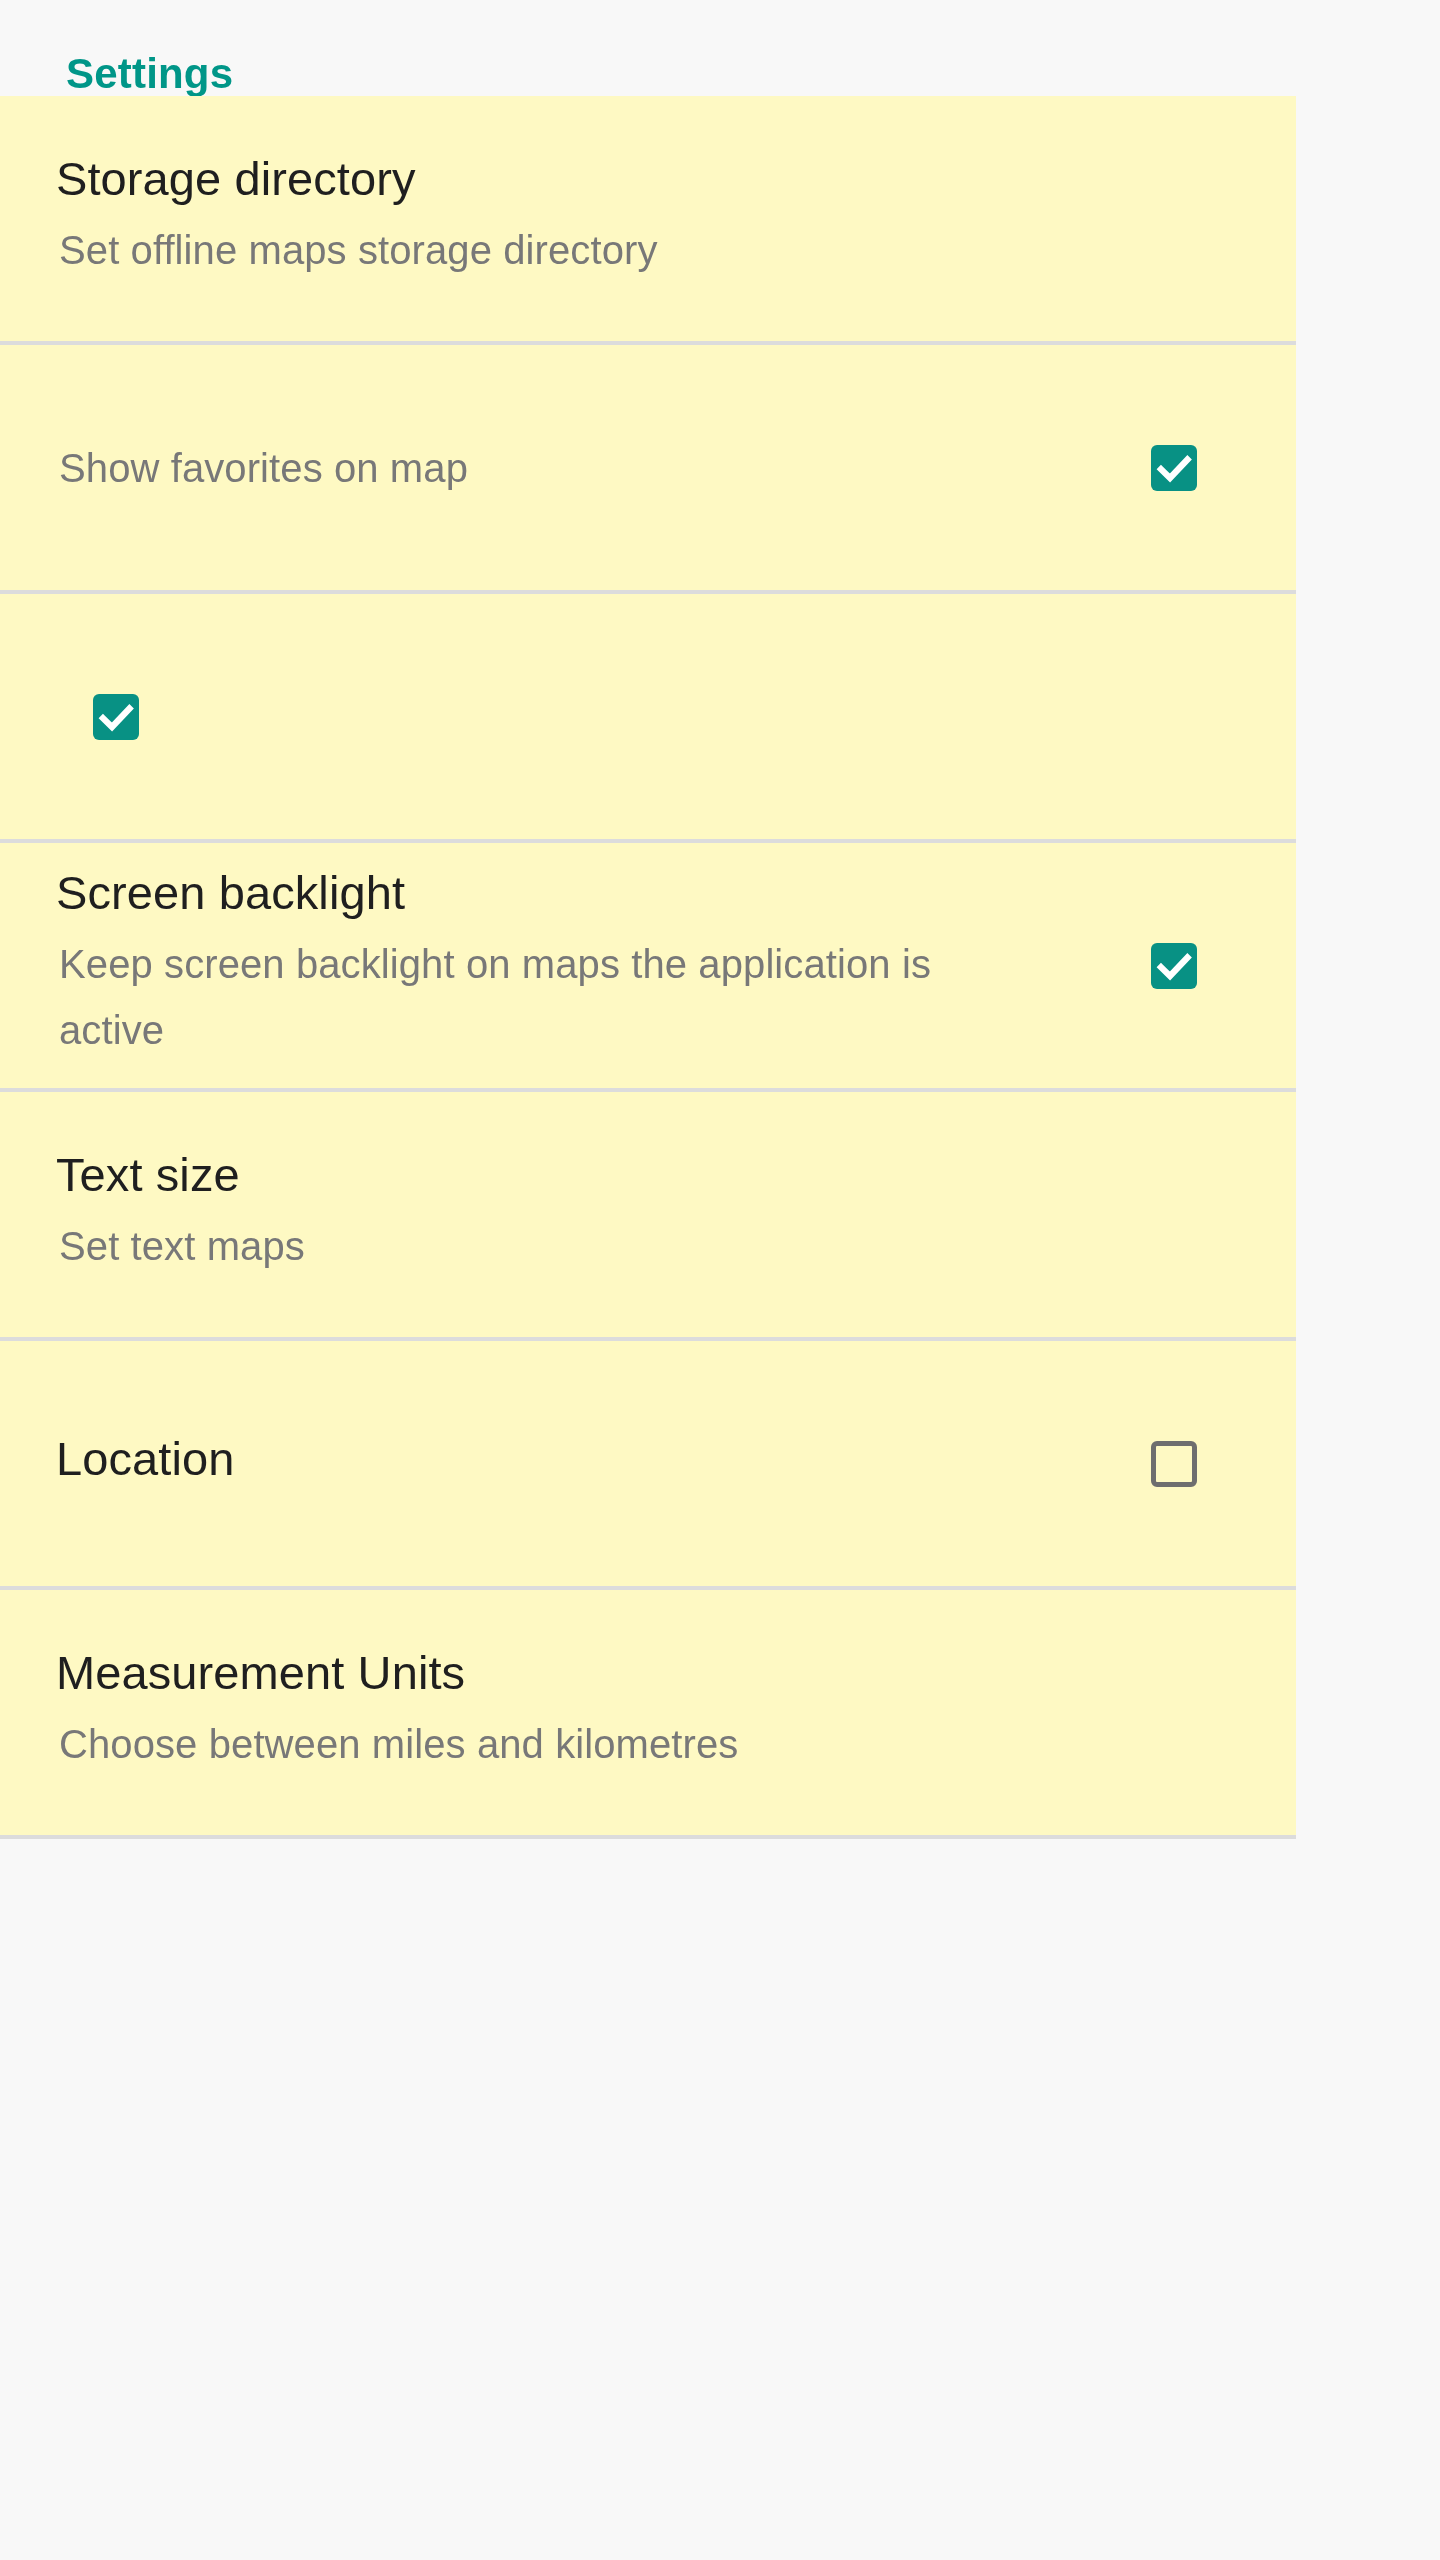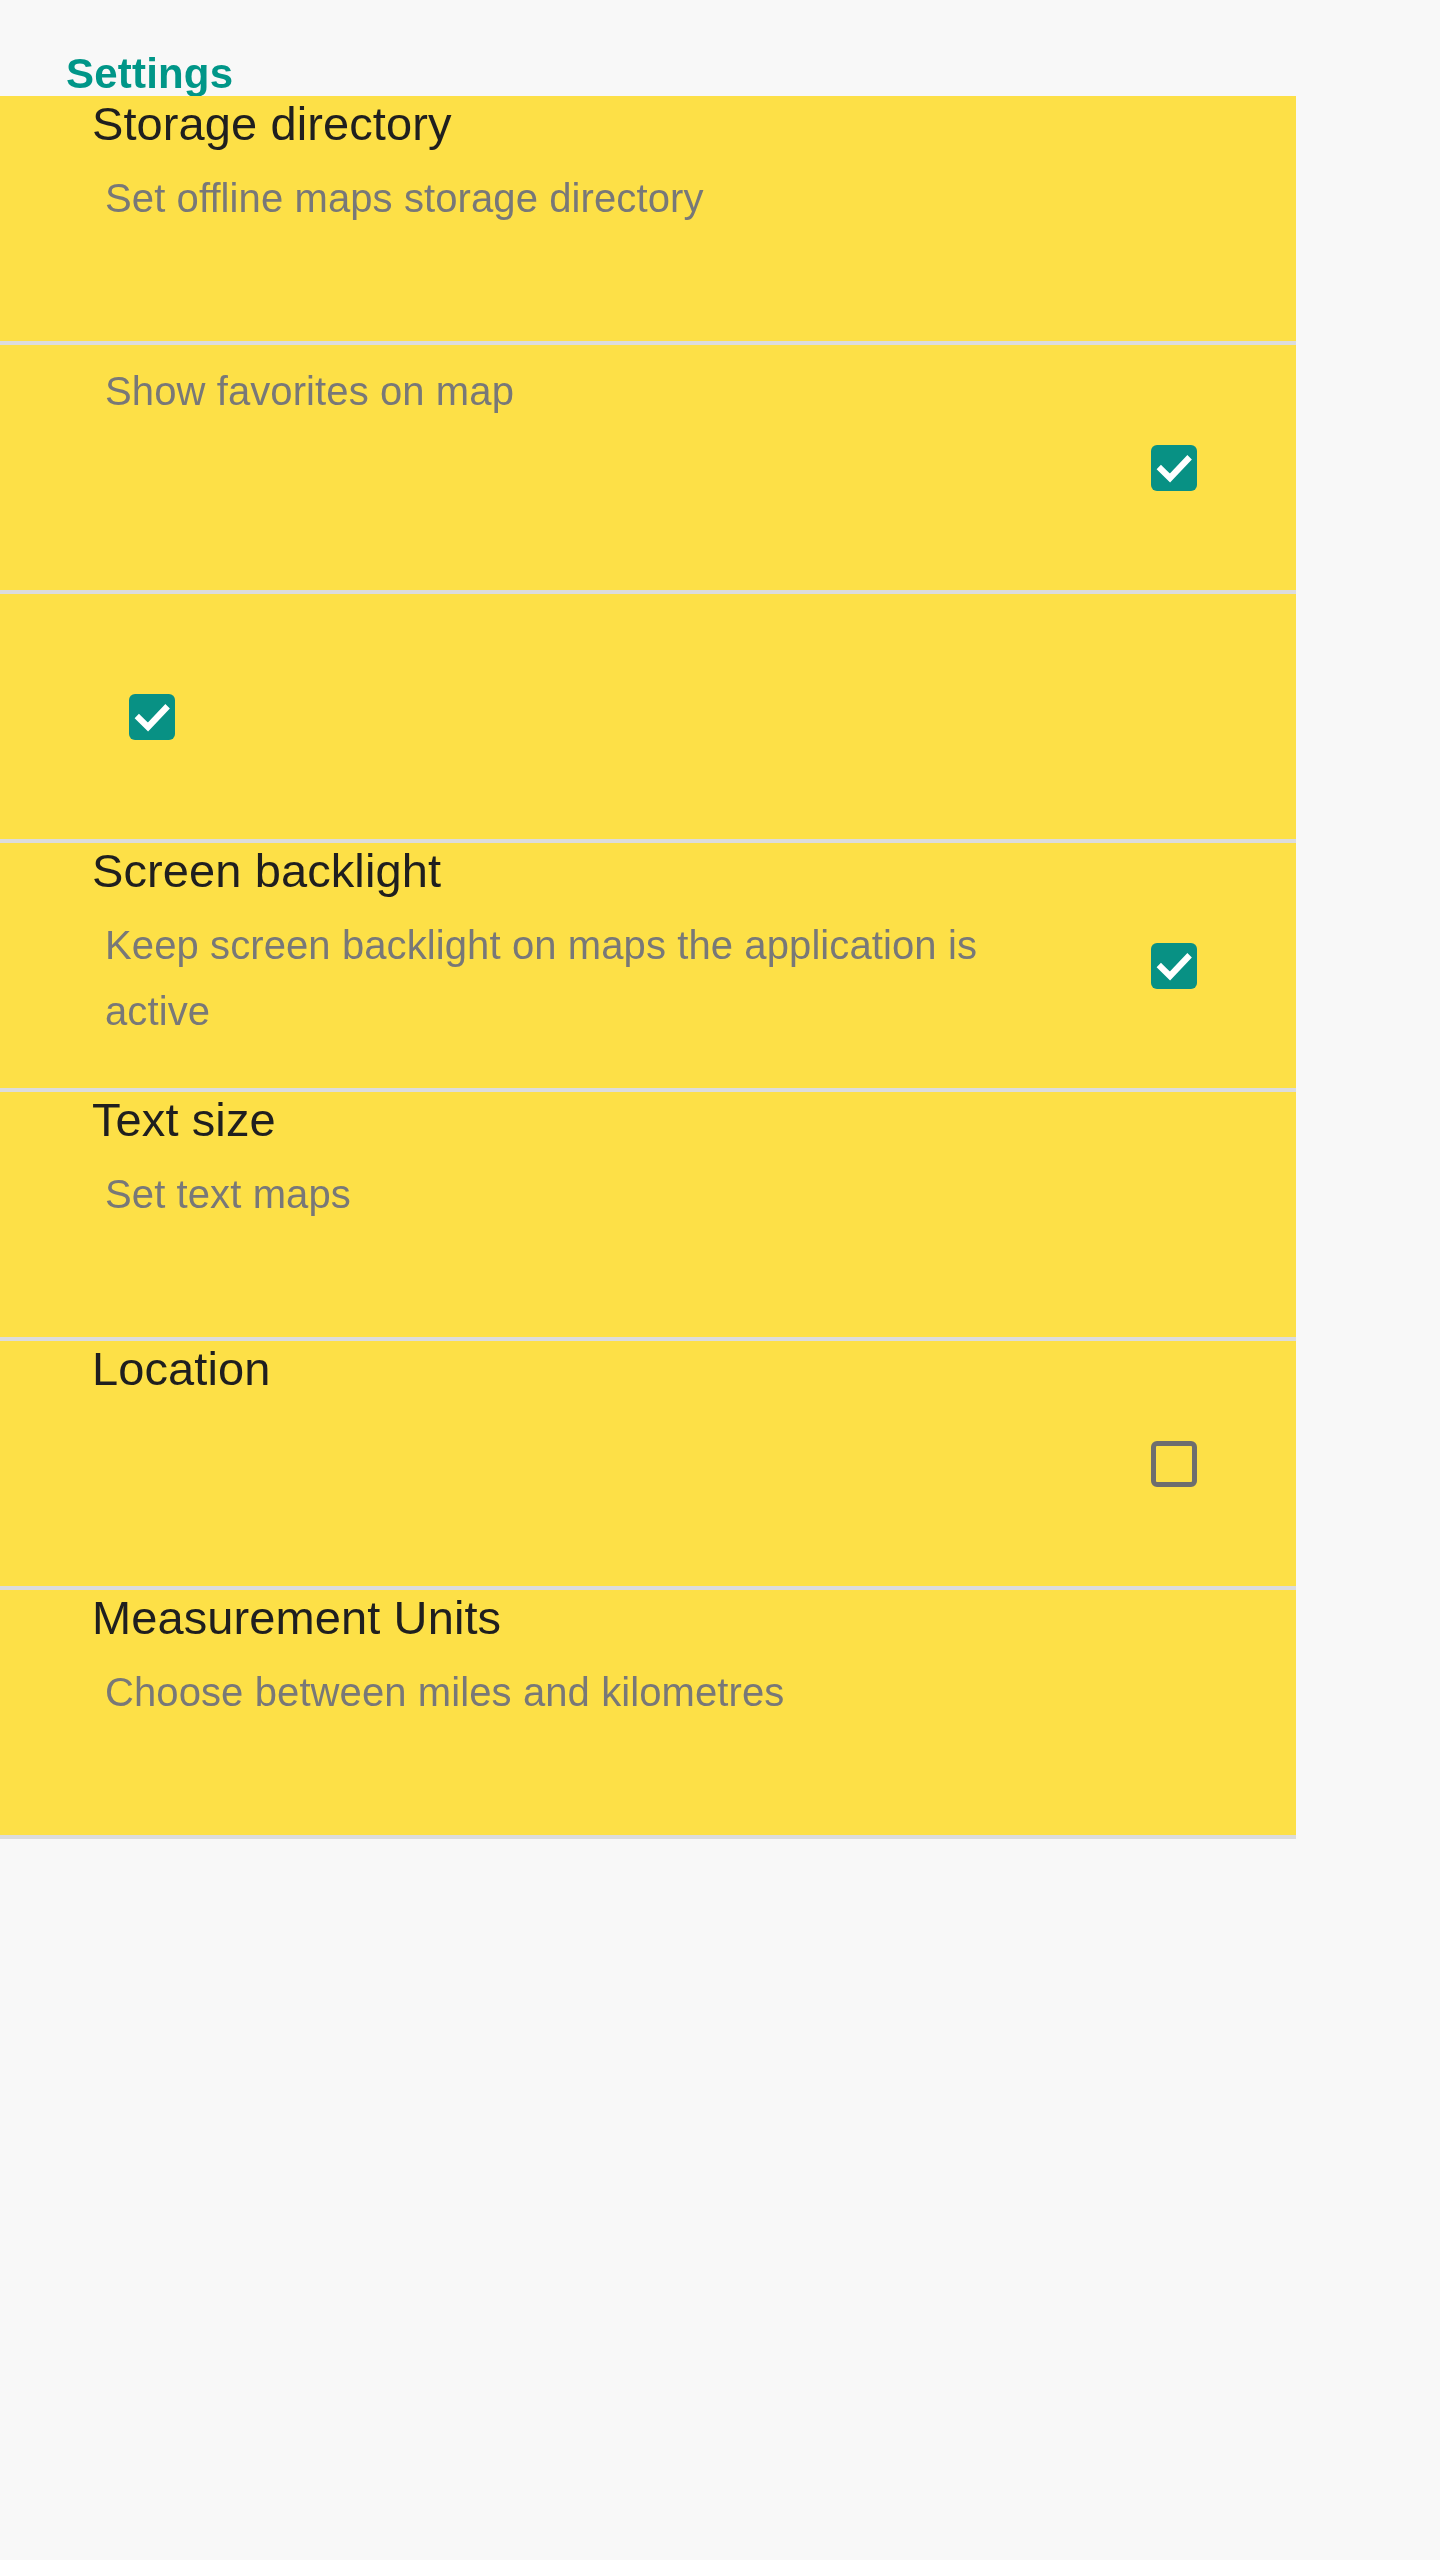--- a/index.html
+++ b/index.html
@@ -37,23 +37,24 @@
     line-height: 48px;
   }
 
   
   .pref-list {
     display: block;
   }
 
   .pref-row {
     display: flex;
-    padding: 0 62px 0 92px;
-    box-sizing: border-box;
-    background: #fde047;
+    align-items: center;
+    padding: 0 62px 0 56px;
+    box-sizing: border-box;
+    background: #fef9c3;
     min-height: 245px;
     position: relative;
   }
 
   .pref-text {
     flex: 1 1 auto;
     min-width: 0;
     padding-right: 40px;
   }
 
@@ -64,21 +65,21 @@
     letter-spacing: 0.1px;
     margin: 0 0 10px 0;
     font-weight: normal;
   }
 
   .pref-summary {
     font-size: 40px;
     color: #787878;
     line-height: 66px;
     letter-spacing: 0.1px;
-    margin: 13px;
+    margin: 3px;
     max-width: 900px;
     font-weight: normal;
   }
 
   
   .pref-widget {
     flex: 0 0 auto;
     width: 120px;
     display: flex;
     align-items: center;

